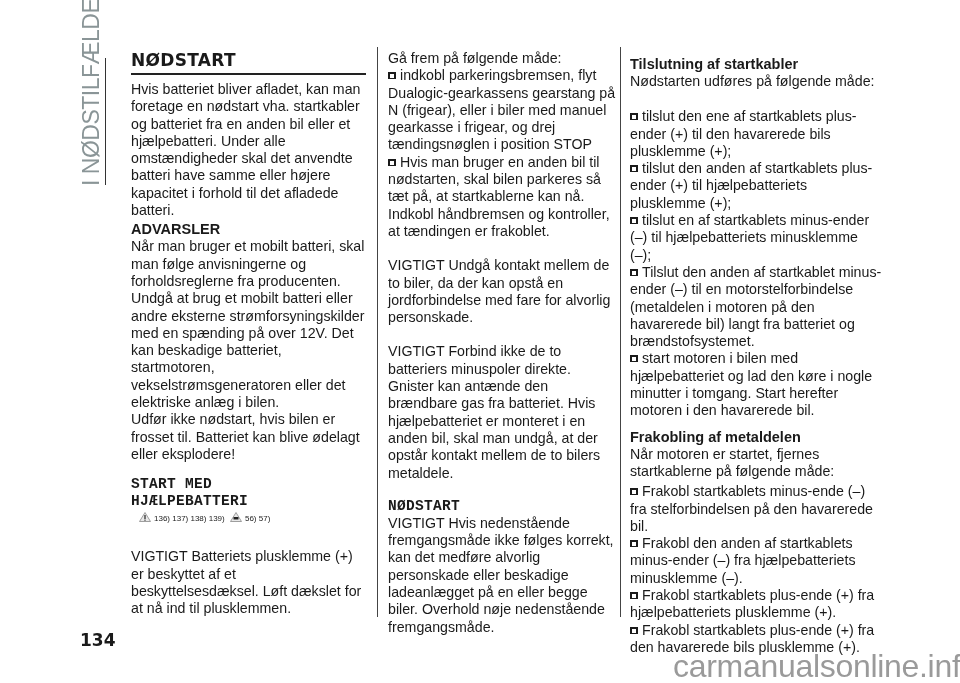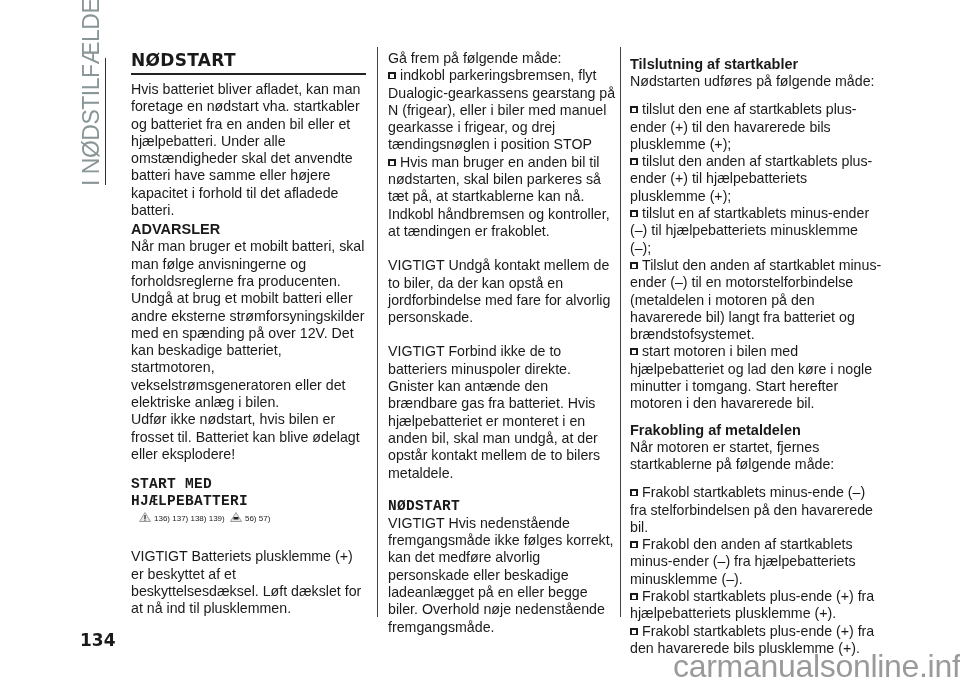--- a/index.html
+++ b/index.html
@@ -73,27 +73,27 @@
   <div style="height:16px"></div>
   <div class="h3">NØDSTART</div>
   <p>VIGTIGT Hvis nedenstående fremgangsmåde ikke følges korrekt, kan det medføre alvorlig personskade eller beskadige ladeanlægget på en eller begge biler. Overhold nøje nedenstående fremgangsmåde.</p>
 </div>
 
 <div class="vrule" style="left:620px; top:47px; height:570px;"></div>
 
 <div class="col col3" style="left:630px; width:252px;">
   <div class="h2" style="margin-top:6px">Tilslutning af startkabler</div>
   <p>Nødstarten udføres på følgende måde:</p>
-  <p style="margin-top:11px"><span class="bullet"></span><span>tilslut den ene af startkablets plus-ender (+) til den havarerede bils plusklemme (+);</span></p>
+  <p style="margin-top:18px"><span class="bullet"></span><span>tilslut den ene af startkablets plus-ender (+) til den havarerede bils plusklemme (+);</span></p>
   <p><span class="bullet"></span><span>tilslut den anden af startkablets plus-ender (+) til hjælpebatteriets plusklemme (+);</span></p>
   <p><span class="bullet"></span><span>tilslut en af startkablets minus-ender (–) til hjælpebatteriets minusklemme (–);</span></p>
   <p><span class="bullet"></span><span>Tilslut den anden af startkablet minus-ender (–) til en motorstelforbindelse (metaldelen i motoren på den havarerede bil) langt fra batteriet og brændstofsystemet.</span></p>
   <p><span class="bullet"></span><span>start motoren i bilen med hjælpebatteriet og lad den køre i nogle minutter i tomgang. Start herefter motoren i den havarerede bil.</span></p>
   <div class="h2" style="margin-top:9px">Frakobling af metaldelen</div>
   <p>Når motoren er startet, fjernes startkablerne på følgende måde:</p>
-  <p style="margin-top:11px"><span class="bullet"></span><span>Frakobl startkablets minus-ende (–) fra stelforbindelsen på den havarerede bil.</span></p>
+  <p style="margin-top:3px"><span class="bullet"></span><span>Frakobl startkablets minus-ende (–) fra stelforbindelsen på den havarerede bil.</span></p>
   <p><span class="bullet"></span><span>Frakobl den anden af startkablets minus-ender (–) fra hjælpebatteriets minusklemme (–).</span></p>
   <p><span class="bullet"></span><span>Frakobl startkablets plus-ende (+) fra hjælpebatteriets plusklemme (+).</span></p>
   <p><span class="bullet"></span><span>Frakobl startkablets plus-ende (+) fra den havarerede bils plusklemme (+).</span></p>
 </div>
 
 <div class="page-num" style="left:80px">134</div>
 <div class="watermark">carmanualsonline.info</div>
 
 </body></html>

